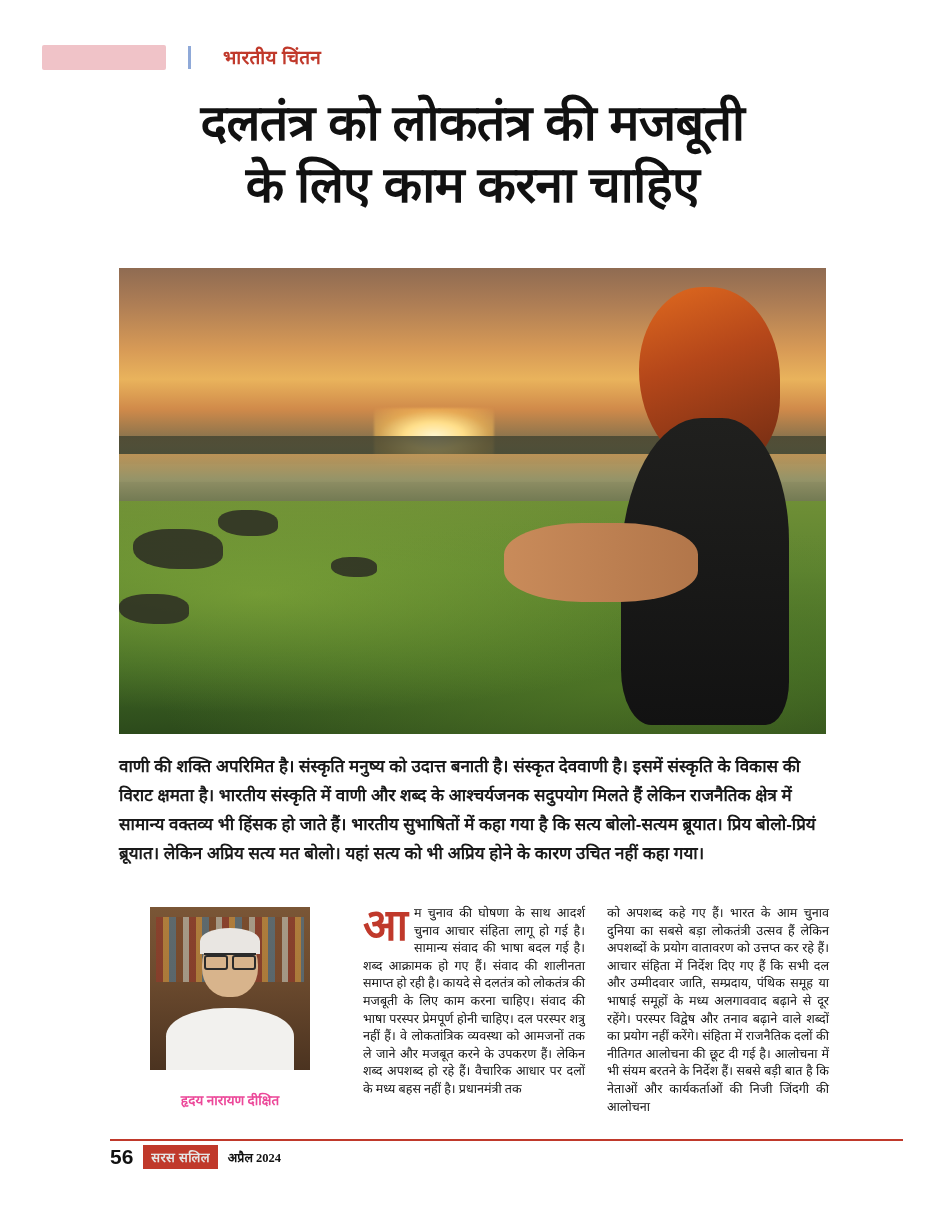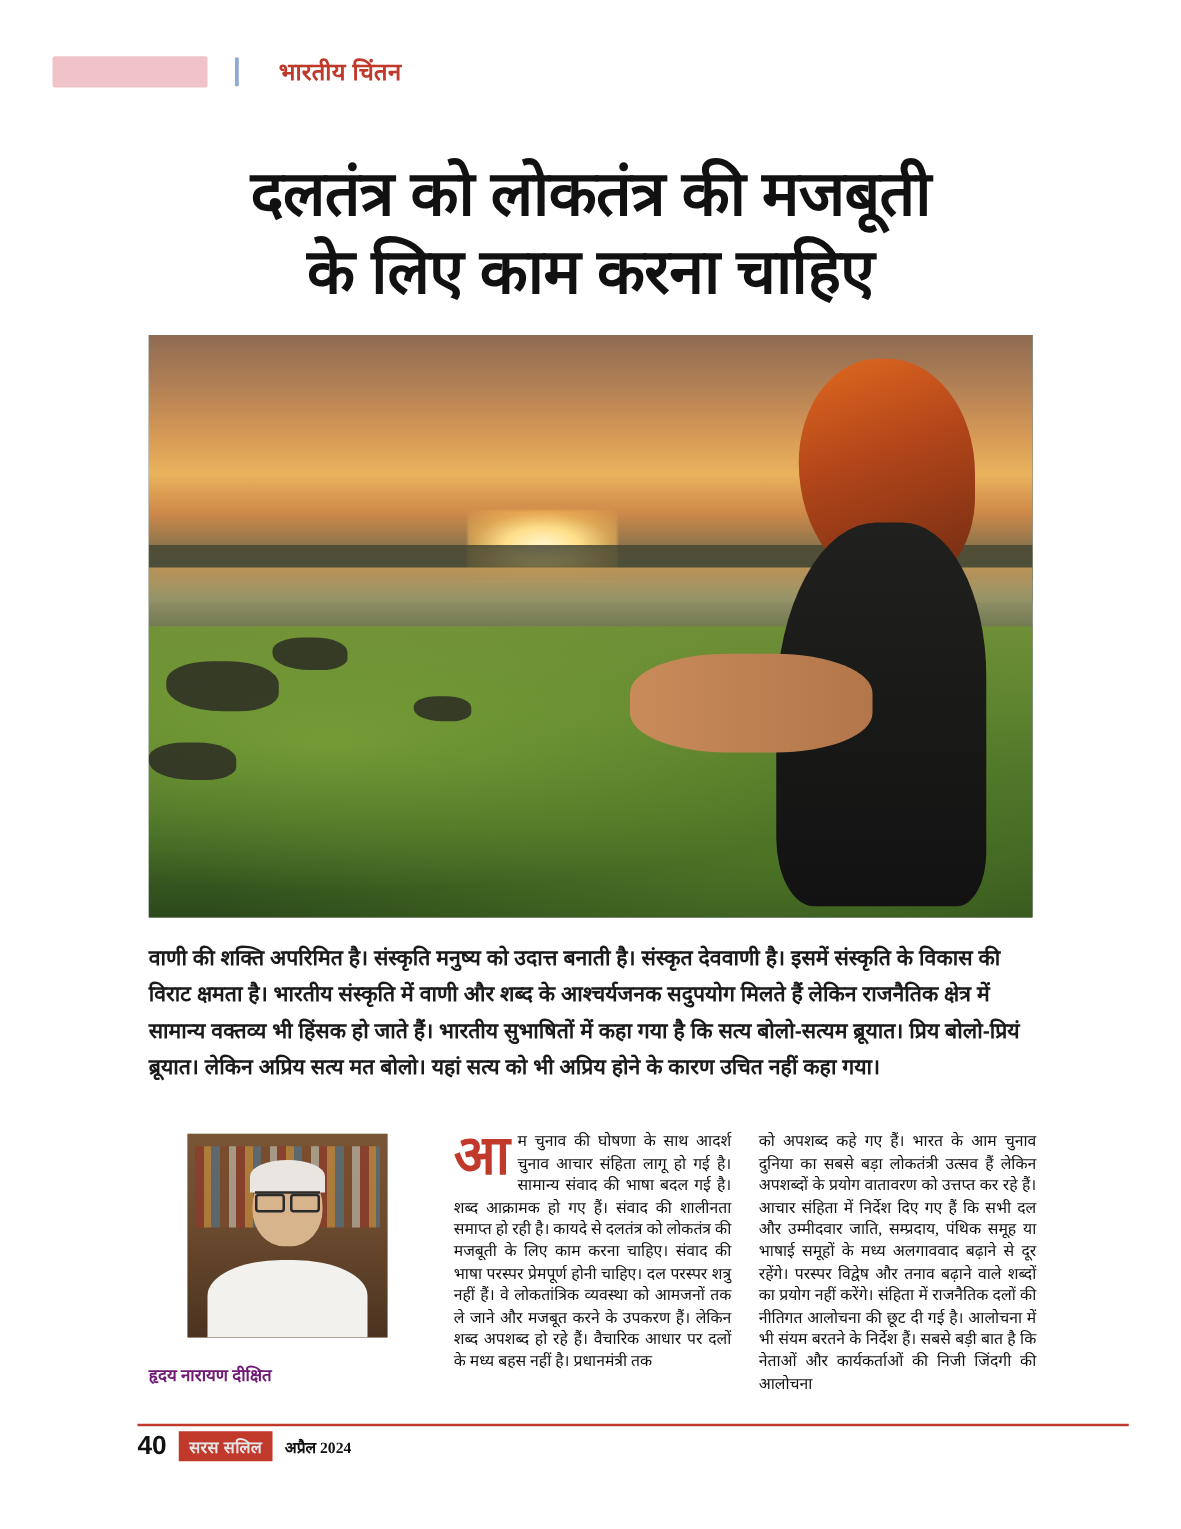--- a/index.html
+++ b/index.html
@@ -52,21 +52,20 @@
 
   
   .title-block {
     position: absolute;
     left: 0;
     right: 0;
     top: 92px;
     text-align: center;
     padding: 0 70px;
     box-sizing: border-box;
-    margin-top: 32px;
   }
   .title-line {
     font-family: "Liberation Sans", sans-serif;
     font-weight: bold;
     font-size: 50px;
     line-height: 62px;
     color: #111111;
     letter-spacing: -0.5px;
   }
 
@@ -273,25 +272,25 @@
     left: 50%;
     transform: translateX(-50%);
     bottom: 0;
     width: 128px;
     height: 62px;
     background: #f2f1ee;
     border-radius: 46% 46% 0 0;
   }
   .author-caption {
     margin-top: 22px;
-    text-align: left;
+    text-align: center;
     font-family: "Liberation Serif", serif;
     font-weight: bold;
     font-size: 13.5px;
-    color: #701a75;
+    color: #ec4899;
   }
 
   .dropcap {
     float: left;
     font-family: "Liberation Sans", sans-serif;
     font-weight: bold;
     font-size: 44px;
     line-height: 36px;
     color: #c0392b;
     margin: 2px 6px 0 0;
@@ -396,19 +395,19 @@
     </div>
 
     <div class="col">
       <p>को अपशब्द कहे गए हैं। भारत के आम चुनाव दुनिया का सबसे बड़ा लोकतंत्री उत्सव हैं लेकिन अपशब्दों के प्रयोग वातावरण को उत्तप्त कर रहे हैं। आचार संहिता में निर्देश दिए गए हैं कि सभी दल और उम्मीदवार जाति, सम्प्रदाय, पंथिक समूह या भाषाई समूहों के मध्य अलगाववाद बढ़ाने से दूर रहेंगे। परस्पर विद्वेष और तनाव बढ़ाने वाले शब्दों का प्रयोग नहीं करेंगे। संहिता में राजनैतिक दलों की नीतिगत आलोचना की छूट दी गई है। आलोचना में भी संयम बरतने के निर्देश हैं। सबसे बड़ी बात है कि नेताओं और कार्यकर्ताओं की निजी जिंदगी की आलोचना</p>
     </div>
   </div>
 
   <div class="footer">
     <div class="footer-rule"></div>
     <div class="footer-inner">
-      <div class="page-number">40</div>
+      <div class="page-number">56</div>
       <div class="mag-logo">सरस सलिल</div>
       <div class="issue-date">अप्रैल 2024</div>
     </div>
   </div>
 
 </div>
 
 </body></html>

